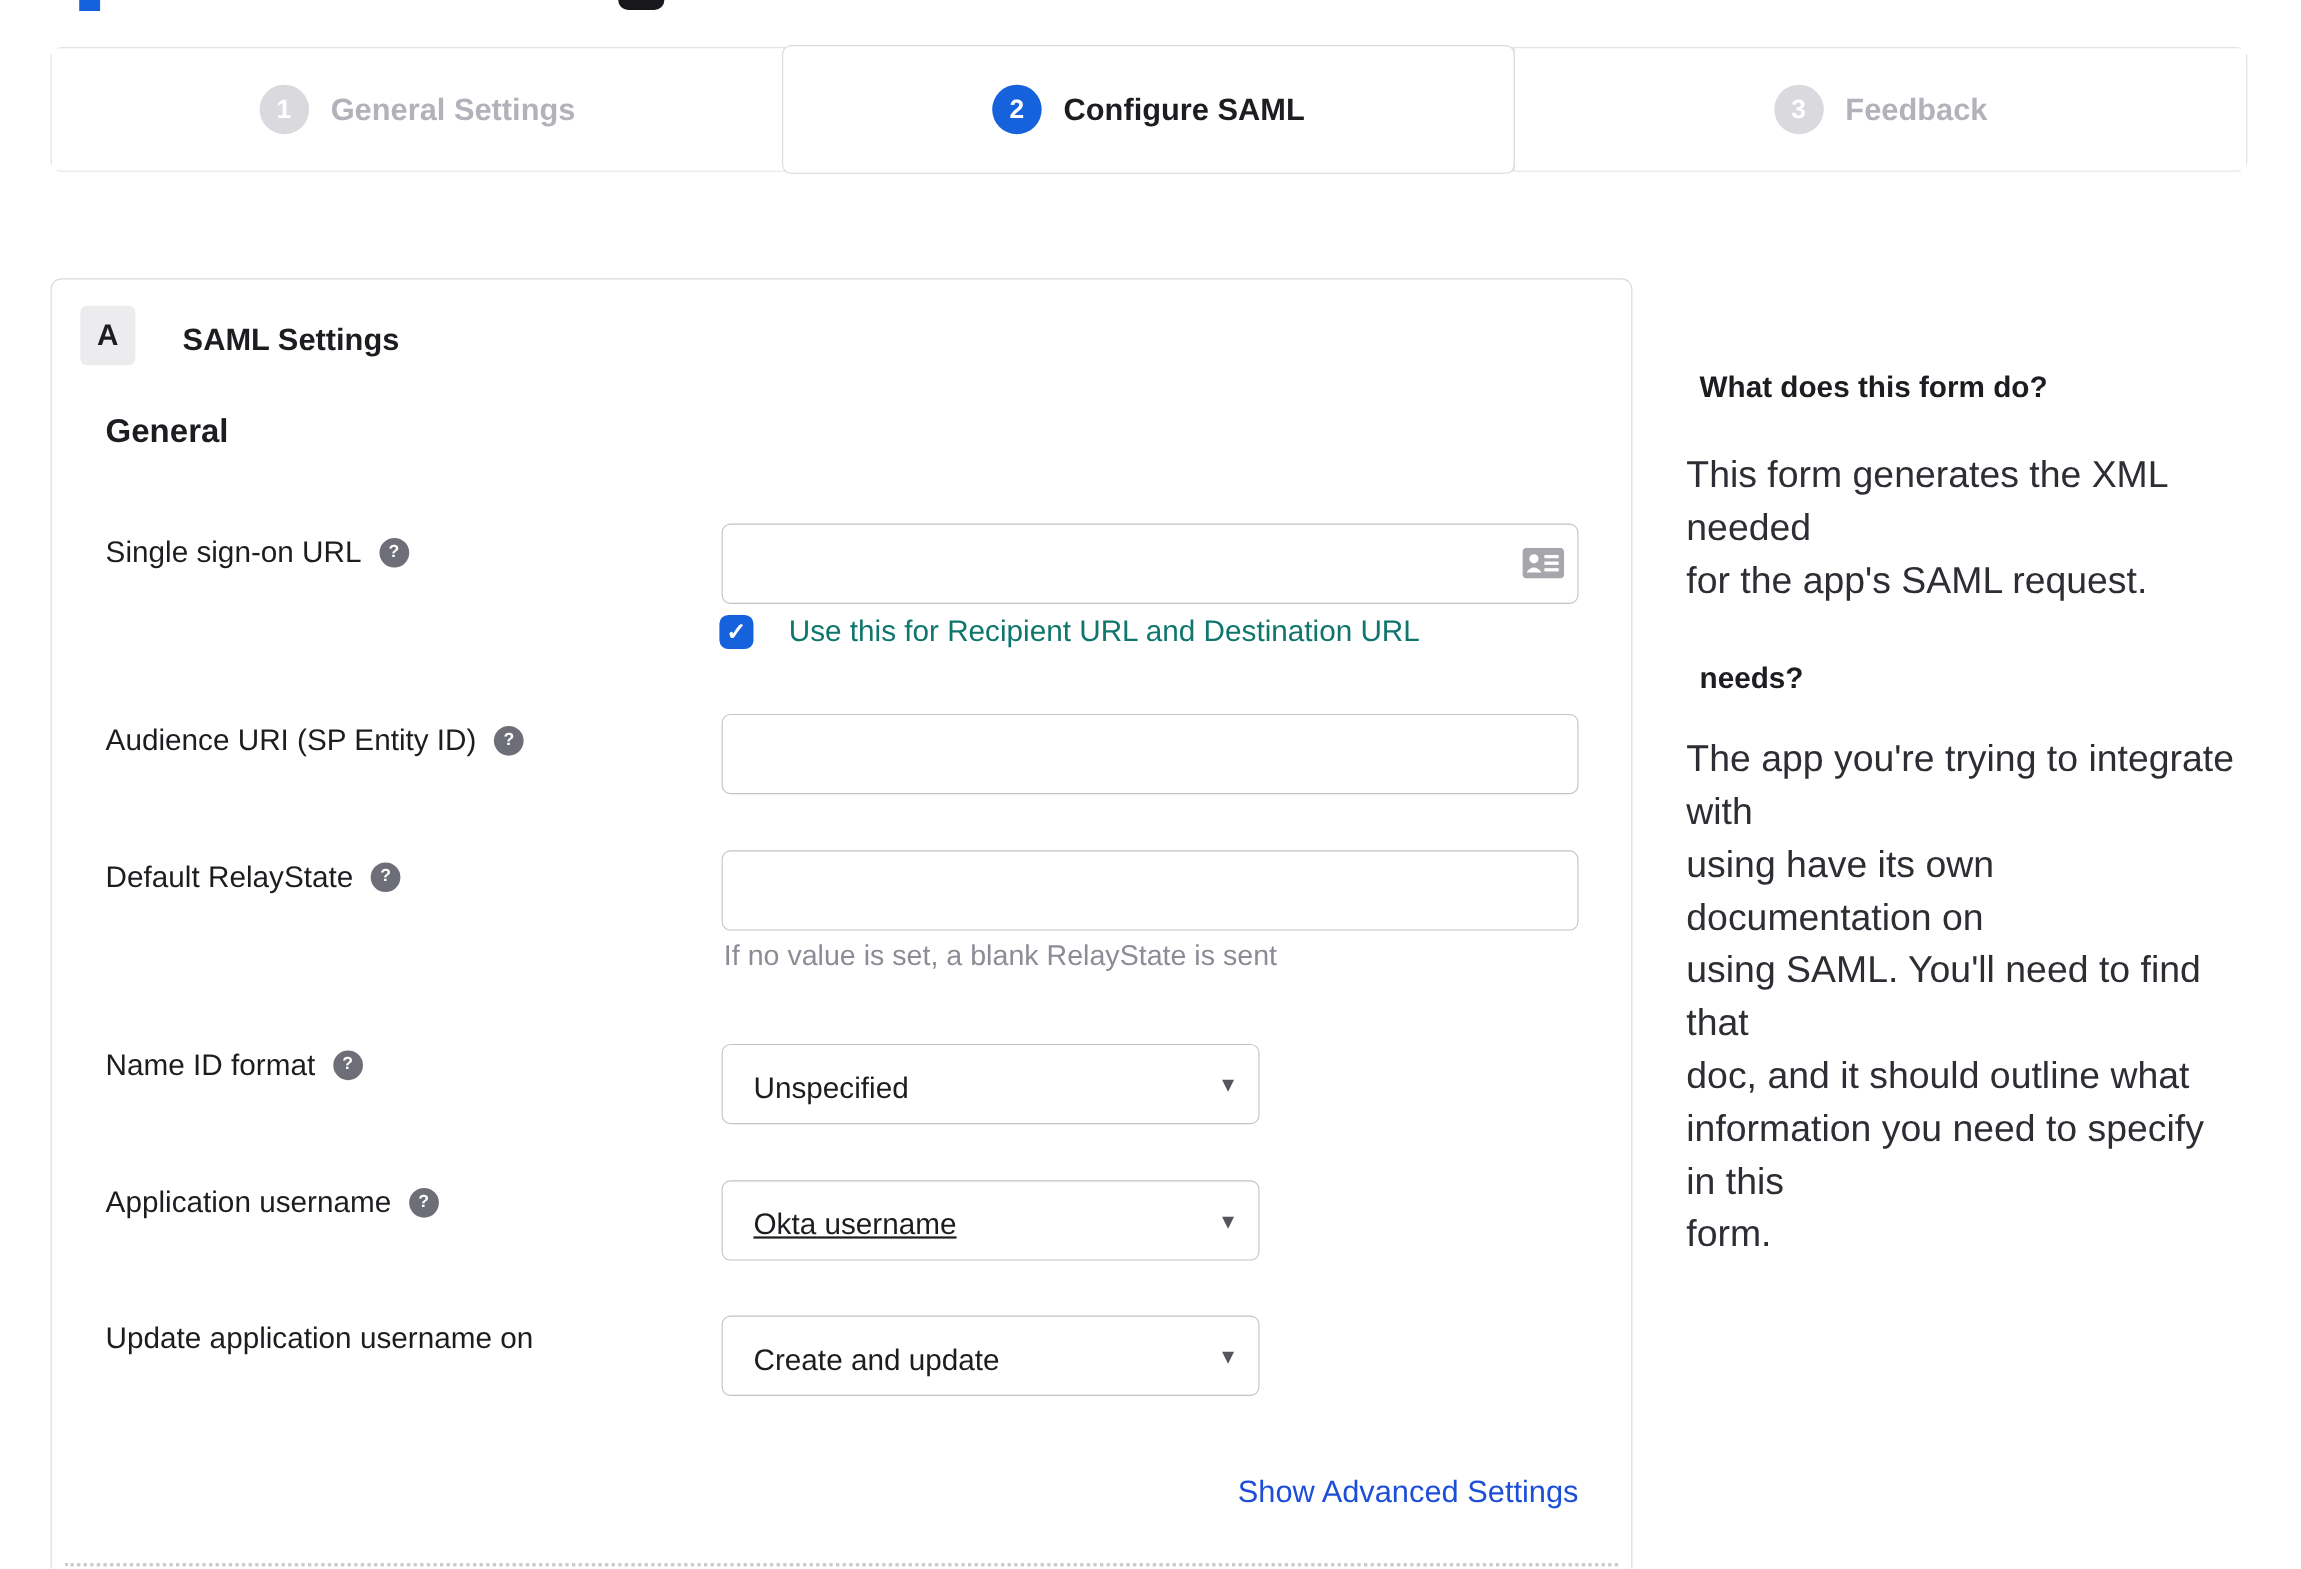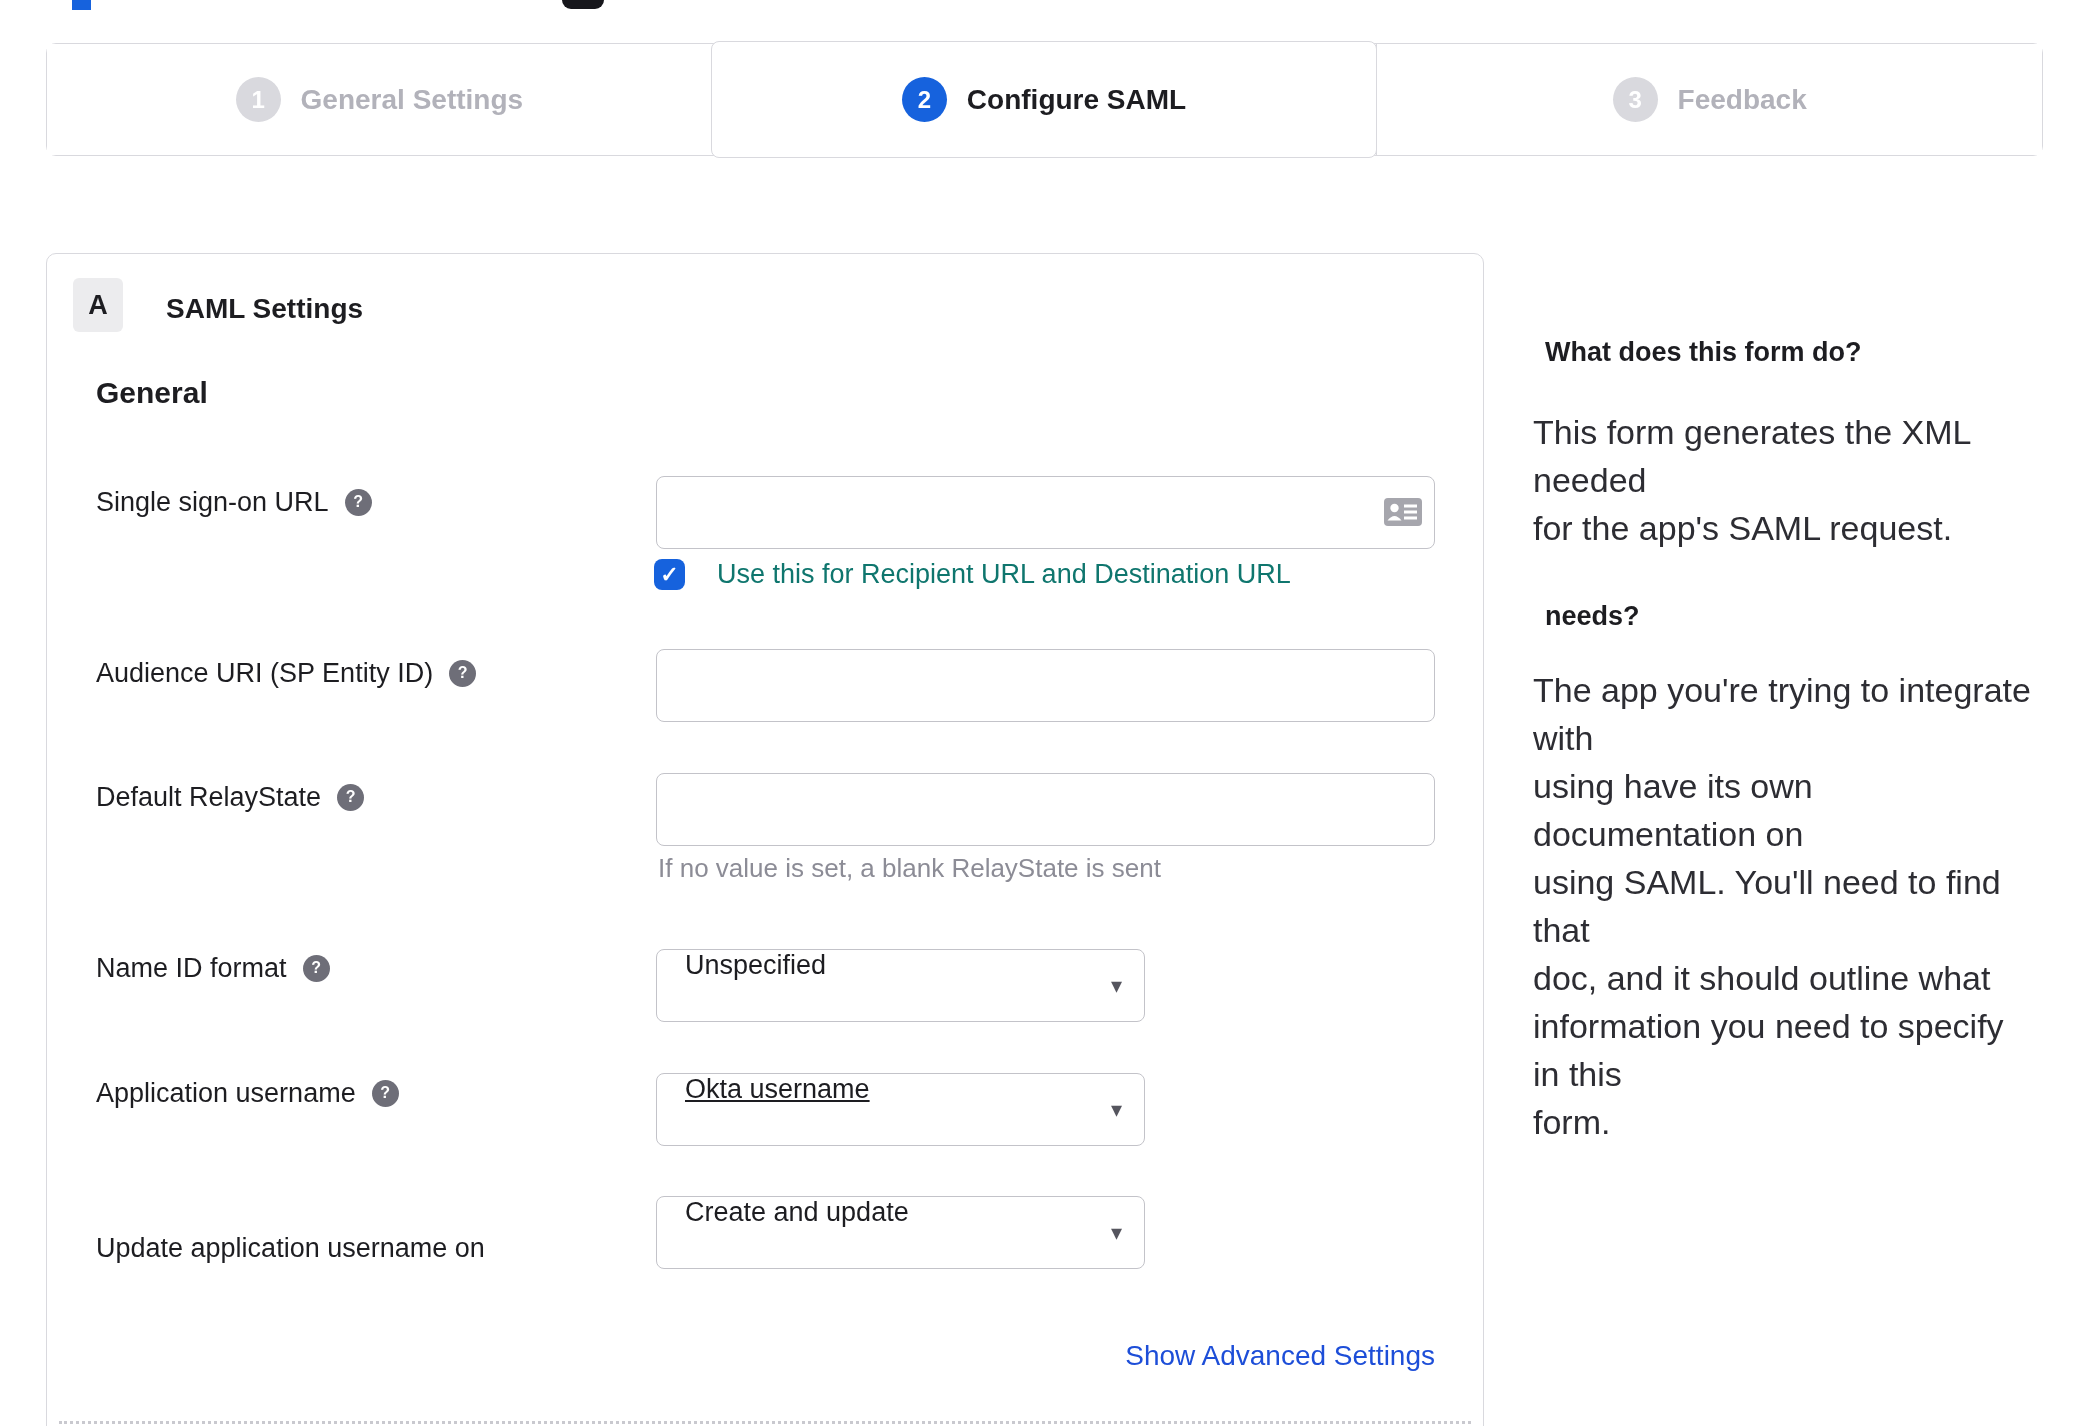--- a/index.html
+++ b/index.html
@@ -55,21 +55,21 @@
   .help-icon {
     width:27px; height:27px; border-radius:50%; background:#6e6e78; flex:none;
     display:flex; align-items:center; justify-content:center;
     color:#fff; font-size:16px; font-weight:bold; cursor:pointer;
   }
   .lbl-sso      { top:231px; }
   .lbl-aud      { top:402px; }
   .lbl-relay    { top:526px; }
   .lbl-nameid   { top:697px; }
   .lbl-appuser  { top:822px; }
-  .lbl-update   { top:977px; }
+  .lbl-update   { top:945px; }
 
   .text-input {
     position:absolute; left:609px; width:779px; height:73px;
     border:1px solid #c3c3c9; border-radius:8px; background:#fff;
     font-family:inherit; font-size:26px; color:#1d1d21;
     padding:0 64px 0 26px; outline:none;
   }
   .in-sso   { top:222px; }
   .in-aud   { top:395px; }
   .in-relay { top:519px; }
@@ -85,21 +85,21 @@
     display:flex; align-items:center; justify-content:center;
     color:#fff; font-size:22px; font-weight:bold; cursor:pointer;
   }
   .checkbox-label { font-size:27px; color:#0f766e; }
 
   .helper-text { position:absolute; left:611px; top:599px; font-size:26px; color:#8c8c96; }
 
   .select {
     position:absolute; left:609px; width:489px; height:73px;
     border:1px solid #c3c3c9; border-radius:8px; background:#fff;
-    display:flex; align-items:flex-start; padding:0 28px;
+    display:flex; align-items:flex-end; padding:16px 28px;
     font-size:27px; color:#1d1d21; cursor:pointer;
   }
   .sel-nameid  { top:695px; }
   .sel-appuser { top:819px;text-decoration:underline; }
   .sel-update  { top:942px; }
   .caret {
     position:absolute; right:22px; top:50%; transform:translateY(-50%);
     font-size:22px; color:#55555e;
   }
 

